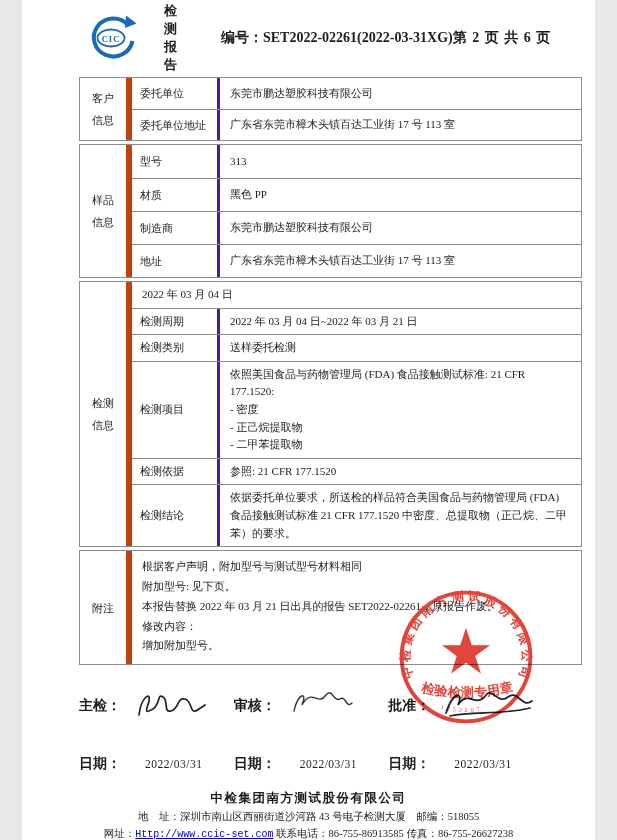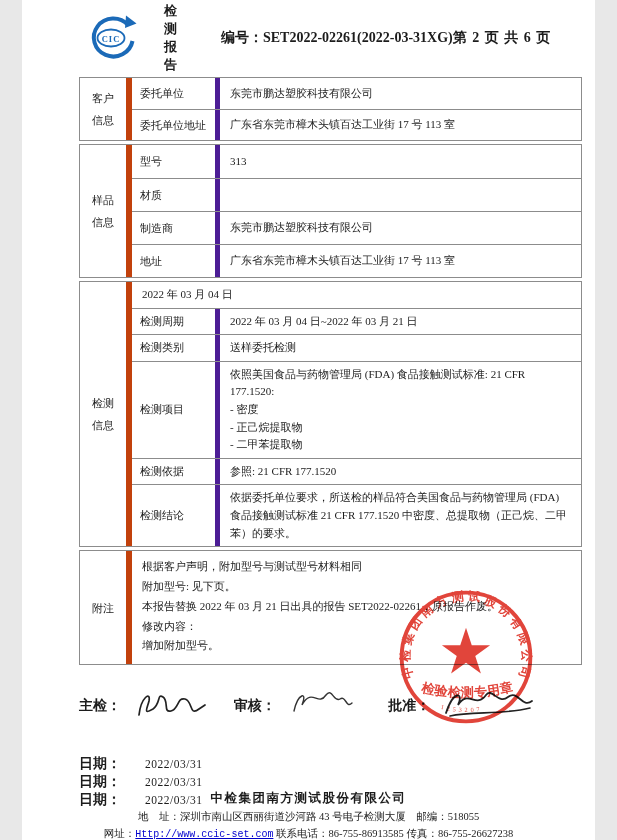--- a/index.html
+++ b/index.html
@@ -19,35 +19,35 @@
   .h-page { font-weight:bold; font-size:14px; margin-left:auto; white-space:nowrap; letter-spacing:1px; }
   
   .tablezone { position:absolute; top:77px; left:57px; width:503px; }
   .section { display:flex; border:1px solid #8c8c8c; margin-bottom:3px; background:#fff; }
   .sec-label { width:52px; flex:0 0 auto; border-right:6px solid #c2410c;
                display:flex; align-items:center; justify-content:center;
                text-align:center; white-space:pre-line; line-height:2.0; }
   .rows { flex:1 1 auto; display:flex; flex-direction:column; min-width:0; }
   .row { display:flex; border-top:1px solid #8c8c8c; min-height:31px; }
   .row:first-child { border-top:none; }
-  .field { width:88px; flex:0 0 auto; border-right:5px solid #4c1d95;
+  .field { width:88px; flex:0 0 auto; border-right:3px solid #4c1d95;
            padding:5px 8px; display:flex; align-items:center; }
   .value { flex:1 1 auto; padding:5px 10px; display:flex; align-items:center;
            white-space:pre-line; line-height:1.6; min-width:0; }
   .sec-sample .row { min-height:33px; }
   .sec-test .row { min-height:25px; }
   .sec-test .field, .sec-test .value { padding-top:4px; padding-bottom:4px; }
   .note-cell { flex:1 1 auto; padding:6px 10px 8px 10px; white-space:pre-line; line-height:1.8; }
   
   .sig-block { position:absolute; top:683px; left:57px; right:52px; }
   .sig-row, .date-row { display:flex; }
   .sig-group, .date-group { flex:1 1 0; display:flex; align-items:center; }
   .sig-label, .date-label { font-weight:bold; font-size:14px; white-space:nowrap; }
   .sig-art { margin-left:12px; }
-  .date-row { margin-top:26px;flex-direction:column; }
+  .date-row { margin-top:26px; }
   .date-value { margin-left:24px; font-size:11.5px; letter-spacing:.5px; }
   
   .stamp { position:absolute; left:366px; top:579px; width:156px; height:156px;
            pointer-events:none; mix-blend-mode:multiply; opacity:.92; z-index:5; }
   
   .footer { position:absolute; top:790px; left:0; right:0; text-align:center; }
   .footer-company { font-weight:bold; font-size:12.5px; letter-spacing:1.5px; }
   .footer-line { font-size:10.5px; margin-top:3px; }
   .footer-link { color:#0000cc; text-decoration:underline;
                  font-family:"Liberation Mono","DejaVu Sans Mono",monospace; font-size:10px;text-align:center; }
@@ -91,20 +91,21 @@
     <div class="section sec-sample">
       <div class="sec-label">样品
 信息</div>
       <div class="rows">
         <div class="row">
           <div class="field">型号</div>
           <div class="value">313</div>
         </div>
         <div class="row">
           <div class="field">材质</div>
+          <div class="value">黑色 PP</div>
         </div>
         <div class="row">
           <div class="field">制造商</div>
           <div class="value">东莞市鹏达塑胶科技有限公司</div>
         </div>
         <div class="row">
           <div class="field">地址</div>
           <div class="value">广东省东莞市樟木头镇百达工业街 17 号 113 室</div>
         </div>
       </div>

